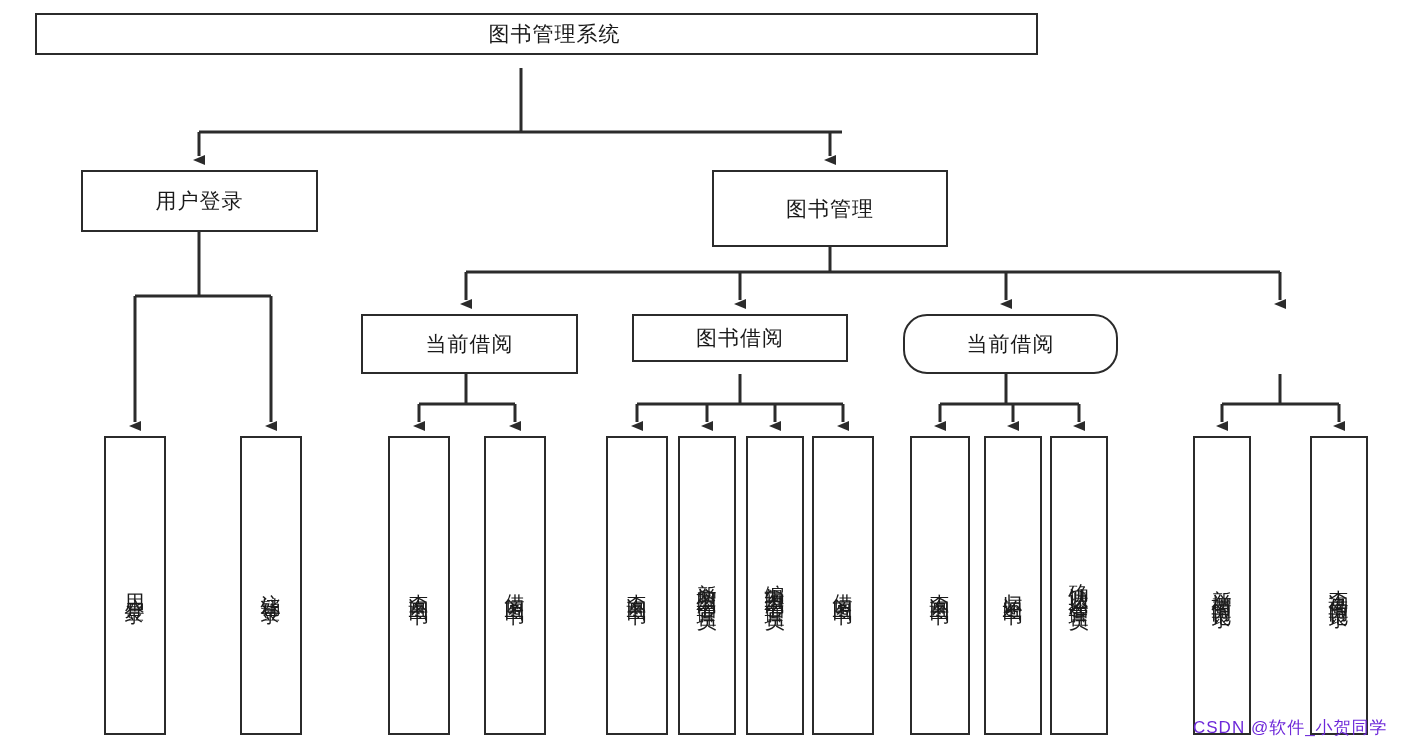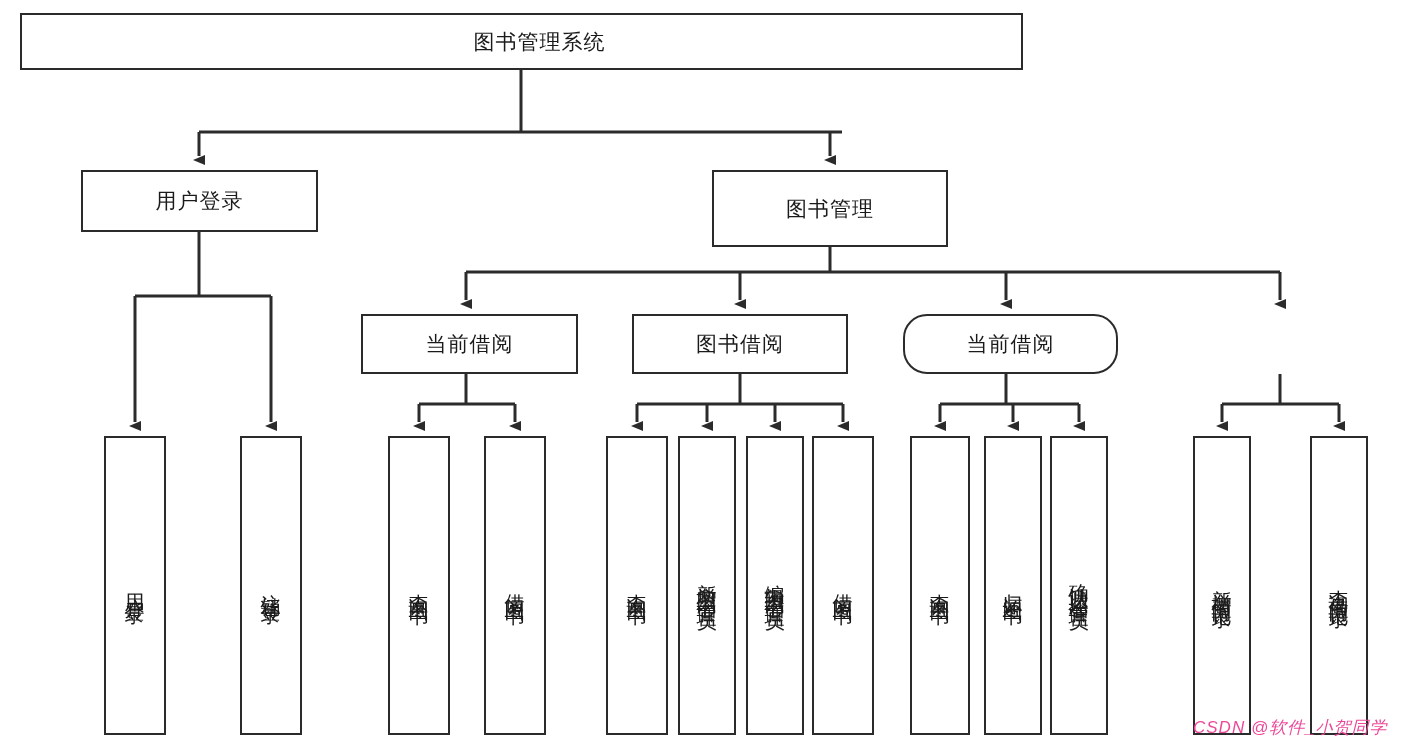--- a/index.html
+++ b/index.html
@@ -51,24 +51,23 @@
     justify-content: center;
   }
   .node.vert .label {
     writing-mode: vertical-rl;
     text-orientation: upright;
     white-space: nowrap;
   }
   .watermark {
     position: absolute;
     font-size: 17px;
-    color: #ec4899;
+    color: #6d28d9;
     letter-spacing: 1px;
     white-space: nowrap;
-    font-style: italic;
   }
 </style>
 </head>
 <body>
 
 <div id="canvas">
 
   <svg id="edges" viewBox="0 0 1405 747" width="1405" height="747" xmlns="http://www.w3.org/2000/svg">
     <defs>
       <marker id="arrow" markerWidth="10" markerHeight="12" refX="1" refY="6" orient="auto" markerUnits="userSpaceOnUse">
@@ -115,35 +114,35 @@
       <path d="M1013,404 L1013,422" marker-end="url(#arrow)"></path>
       <path d="M1079,404 L1079,422" marker-end="url(#arrow)"></path>
 
       <path d="M1280,374 L1280,404"></path>
       <path d="M1222,404 L1339,404"></path>
       <path d="M1222,404 L1222,422" marker-end="url(#arrow)"></path>
       <path d="M1339,404 L1339,422" marker-end="url(#arrow)"></path>
     </g>
   </svg>
 
-  <div class="node horiz" style="left:20px; top:13px; width:1003px; height:57px;padding-left:36px;">
+  <div class="node horiz" style="left:35px; top:13px; width:1003px; height:42px;padding-left:36px;">
     <span class="label">图书管理系统</span>
   </div>
 
   <div class="node horiz" style="left:81px; top:170px; width:237px; height:62px;">
     <span class="label">用户登录</span>
   </div>
   <div class="node horiz" style="left:712px; top:170px; width:236px; height:77px;">
     <span class="label">图书管理</span>
   </div>
 
   <div class="node horiz" style="left:361px; top:314px; width:217px; height:60px;">
     <span class="label">当前借阅</span>
   </div>
-  <div class="node horiz" style="left:632px; top:314px; width:216px; height:60px;font-family:Liberation Serif, serif;">
+  <div class="node horiz" style="left:632px; top:314px; width:216px; height:48px;font-family:Liberation Serif, serif;">
     <span class="label">图书借阅</span>
   </div>
   <div class="node horiz" style="left:903px; top:314px; width:215px; height:60px;border-radius:24px;">
     <span class="label">当前借阅</span>
   </div>
 
   <div class="node vert" style="left:104px; top:436px; width:62px; height:299px;">
     <span class="label">用户登录</span>
   </div>
   <div class="node vert" style="left:240px; top:436px; width:62px; height:299px;">

